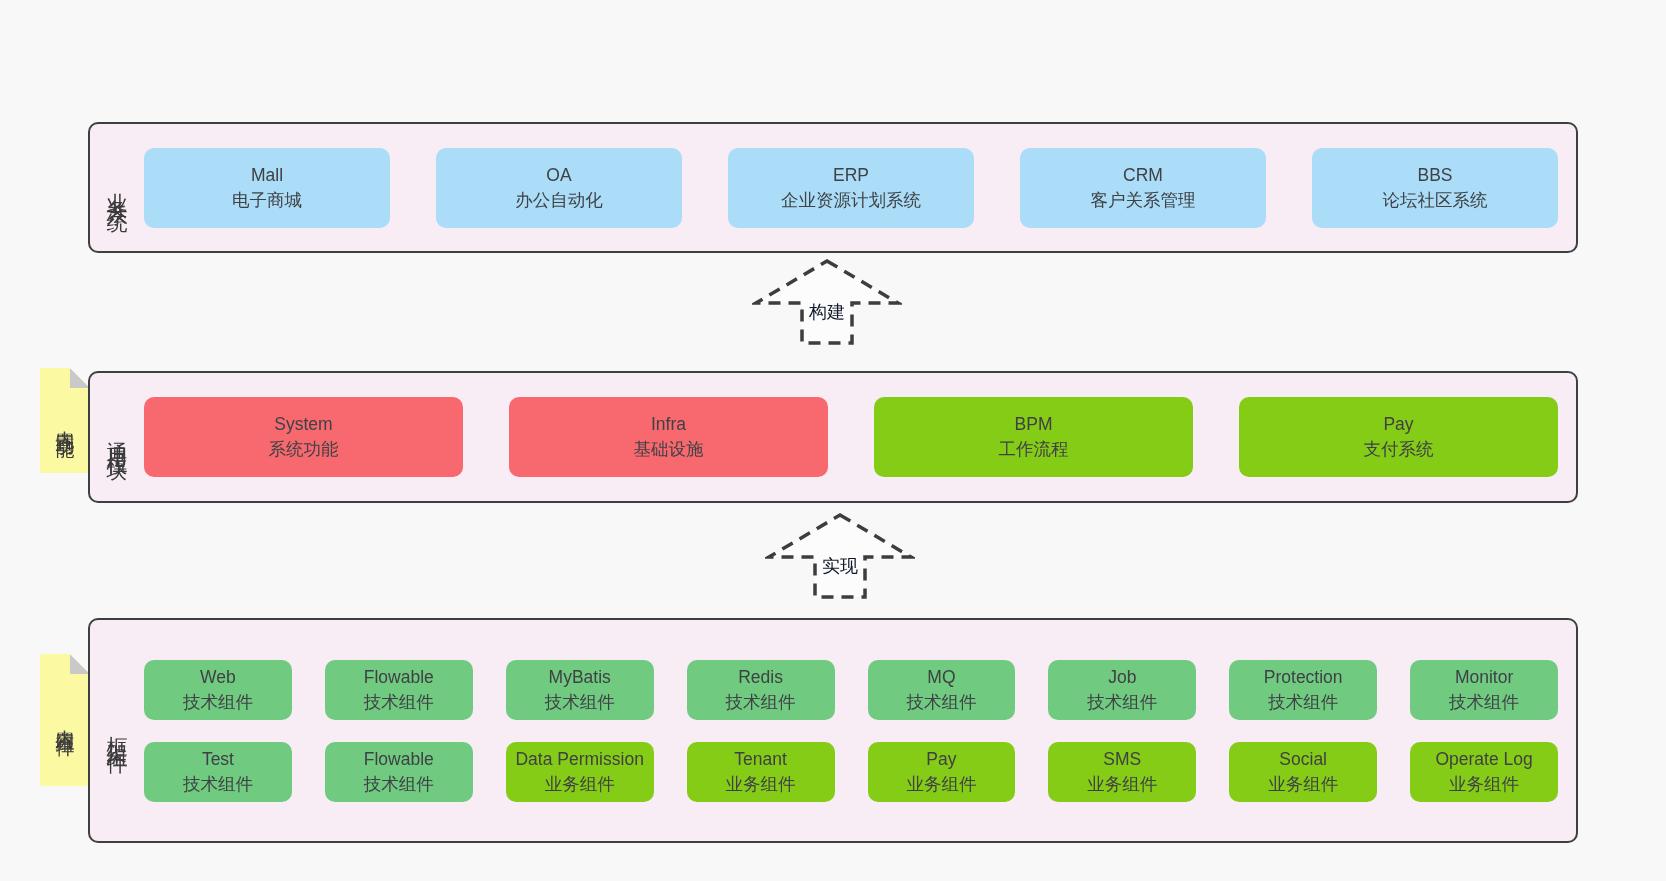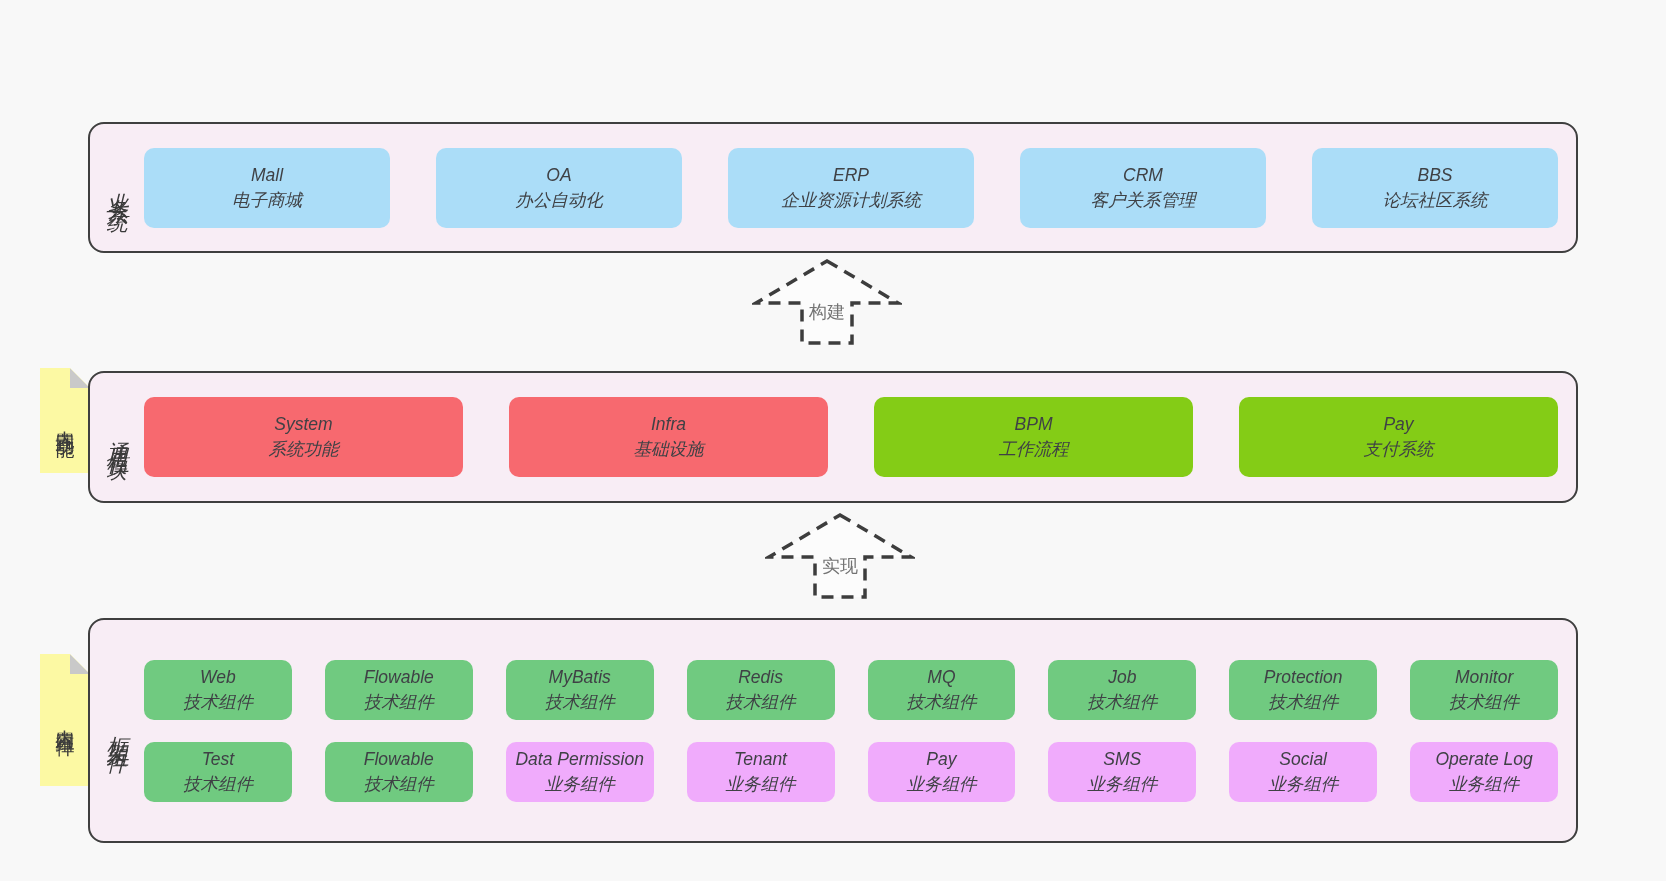--- a/index.html
+++ b/index.html
@@ -7,23 +7,23 @@
     width:1666px;height:881px;
     background:#f8f8f8;
     font-family:"Liberation Sans","DejaVu Sans",sans-serif;
     position:relative;overflow:hidden;
     color:#3f4145;
   }
   
   .panel{
     position:absolute;left:88px;width:1490px;
     background:#f8edf5;
-    border:2px solid #3f3f3f;border-radius:16px;
+    border:2px solid #3f3f3f;border-radius:10px;
     box-sizing:border-box;
-    display:flex;z-index:2;font-style:italic;
+    display:flex;z-index:2;
   }
   #panel-business{top:122px;height:131px;}
   #panel-modules{top:371px;height:132px;}
   #panel-framework{top:618px;height:225px;}
   .panel-label{
     flex:0 0 54px;display:flex;align-items:center;justify-content:center;
   }
   .panel-label span{
     writing-mode:vertical-rl;text-orientation:upright;
     font-size:21px;letter-spacing:6px;color:#3a3a3a;
@@ -41,21 +41,21 @@
     display:flex;flex-direction:column;align-items:center;justify-content:center;
     text-align:center;box-sizing:border-box;padding:2px 4px;
   }
   .row .box{height:80px;flex:1;}
   .grid .box{height:60px;}
   .box .t,.box .s{font-size:17.5px;line-height:1.42;white-space:pre-line;}
   .blue{background:#abddf8;}
   .red{background:#f7696f;}
   .pink{background:#84cc16;}
   .green{background:#70ca80;}
-  .lightgreen{background:#f0abfc;}
+  .lightgreen{background:#84cc16;}
   
   .note{
     position:absolute;left:40px;width:50px;
     background:#fcf9a3;z-index:1;
     display:flex;align-items:center;justify-content:center;
     clip-path:polygon(0 0,calc(100% - 20px) 0,100% 20px,100% 100%,0 100%);
   }
   #note-functions{top:368px;height:105px;}
   #note-components{top:654px;height:132px;}
   .note .fold{
@@ -72,21 +72,21 @@
   #arrow-build{left:752px;top:258px;}
   #arrow-implement{left:765px;top:512px;}
   .arrow svg{position:absolute;left:0;top:0;}
   .arrow polygon{
     fill:#fcfcfc;stroke:#3d3d3d;stroke-width:3.5;
     stroke-dasharray:12 8;stroke-linejoin:miter;
   }
   .arrow-label{
     position:absolute;left:50%;top:42px;transform:translateX(-50%);
     background:#fcfcfc;padding:0 3px;
-    font-size:18px;color:#737373;white-space:nowrap;
+    font-size:18px;color:#0f172a;white-space:nowrap;
   }
 </style>
 </head>
 <body>
 
 <div class="note" id="note-functions">
   <i class="fold"></i>
   <span>内置功能</span>
 </div>
 <div class="note" id="note-components">

